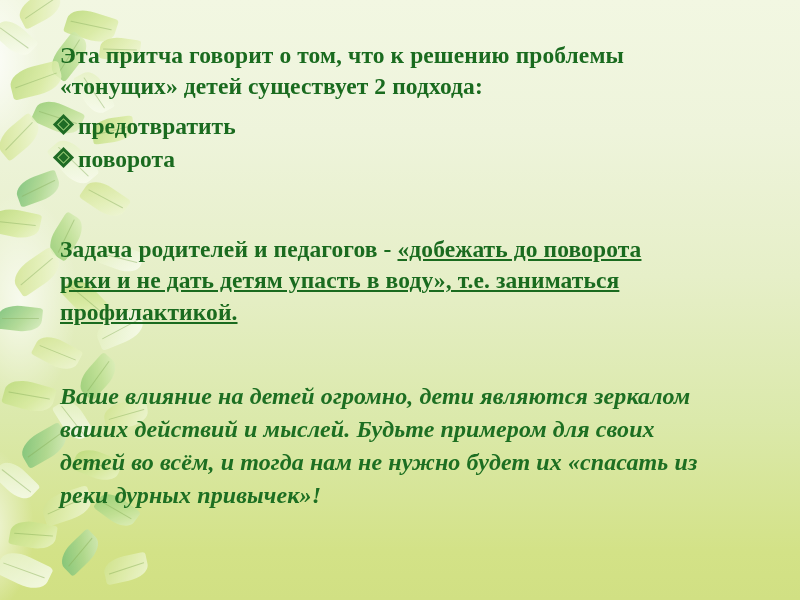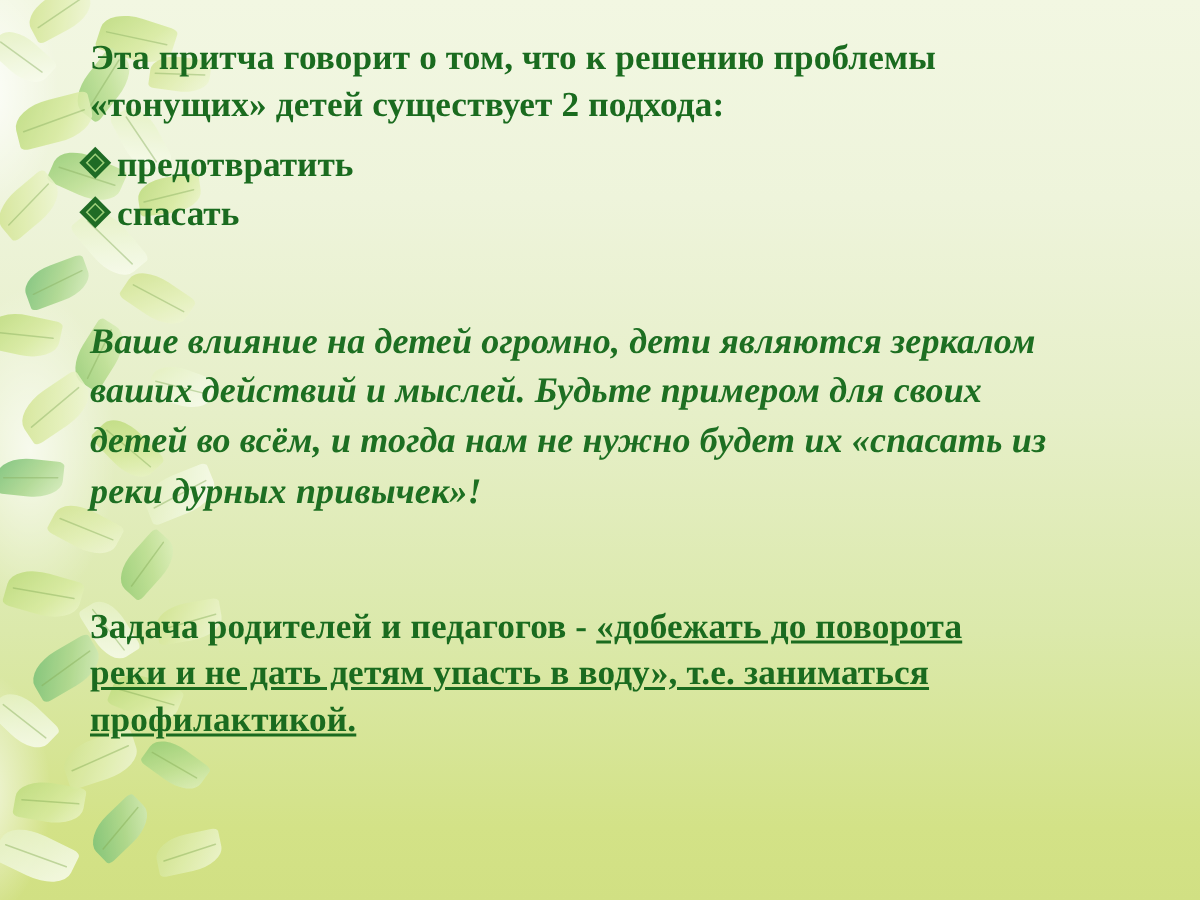--- a/index.html
+++ b/index.html
@@ -70,21 +70,21 @@
   .para {
     margin: 0;
     font-weight: bold;
     font-size: 23.5px;
     line-height: 1.33;
     color: #1a6b1f;
     letter-spacing: .1px;
   }
 
   
-  #intro-para { width: 620px; }
+  #intro-para { width: 620px; margin-top: 16px; }
 
   
   #approach-list {
     list-style: none;
     margin: 7px 0 0 0;
     padding: 0;
     font-family: Liberation Serif, serif;
   }
   #approach-list li {
     position: relative;
@@ -180,26 +180,26 @@
 
     <p class="para" id="intro-para">Эта притча говорит о том, что к решению проблемы «тонущих» детей существует 2 подхода:</p>
 
     <ul id="approach-list">
       <li>
         <span class="diamond-bullet"></span>
         <span>предотвратить</span>
       </li>
       <li>
         <span class="diamond-bullet"></span>
-        <span>спасать</span>
+        <span>поворота</span>
       </li>
     </ul>
+
+    <div id="task-block">
+      <p class="para"><span>Задача родителей и педагогов - </span><span class="underlined">«добежать до поворота реки и не дать детям упасть в воду», т.е. заниматься профилактикой.</span></p>
+    </div>
 
     <div id="closing-block">
       <p class="para" id="closing-para">Ваше влияние на детей огромно, дети являются зеркалом ваших действий и мыслей. Будьте примером для своих детей во всём, и тогда нам не нужно будет их «спасать из реки дурных привычек»!</p>
     </div>
 
-    <div id="task-block">
-      <p class="para"><span>Задача родителей и педагогов - </span><span class="underlined">«добежать до поворота реки и не дать детям упасть в воду», т.е. заниматься профилактикой.</span></p>
-    </div>
-
   </div>
 </div>
 
 </body></html>

